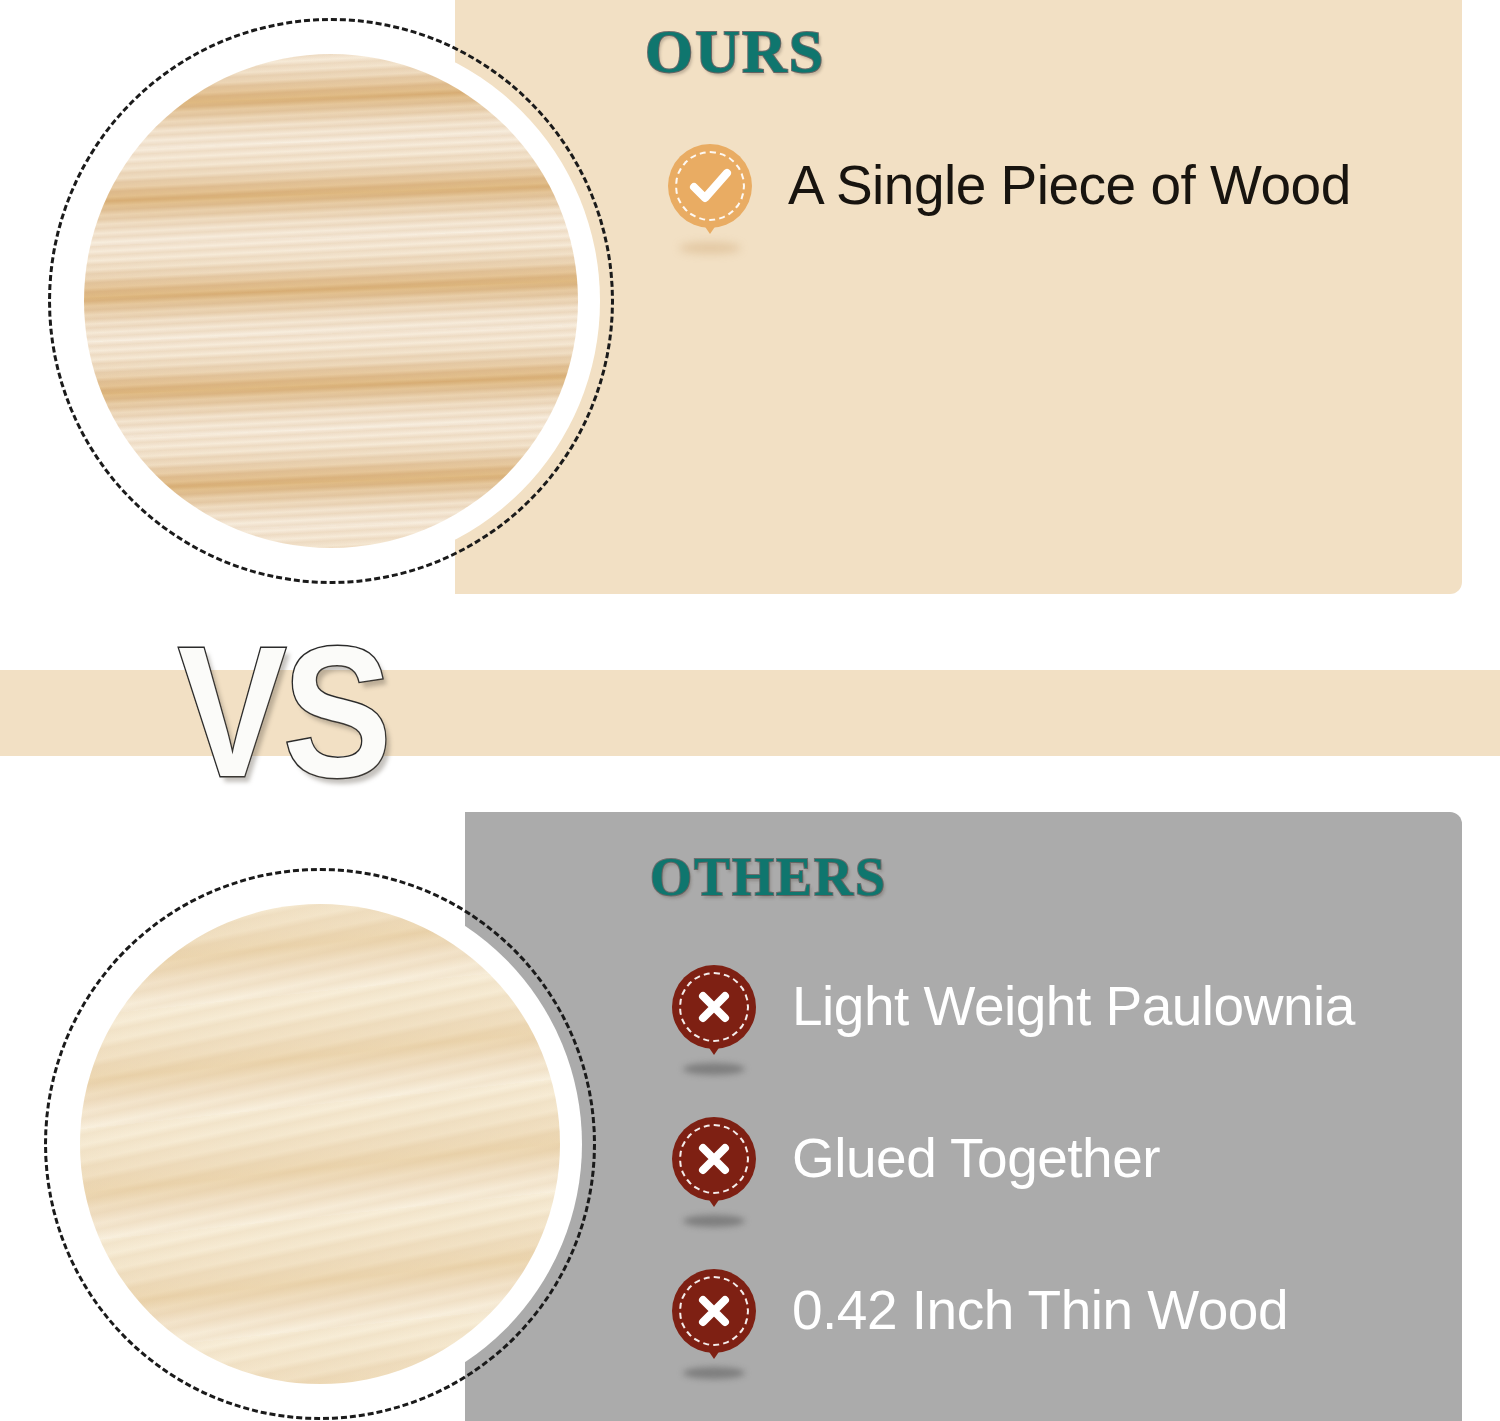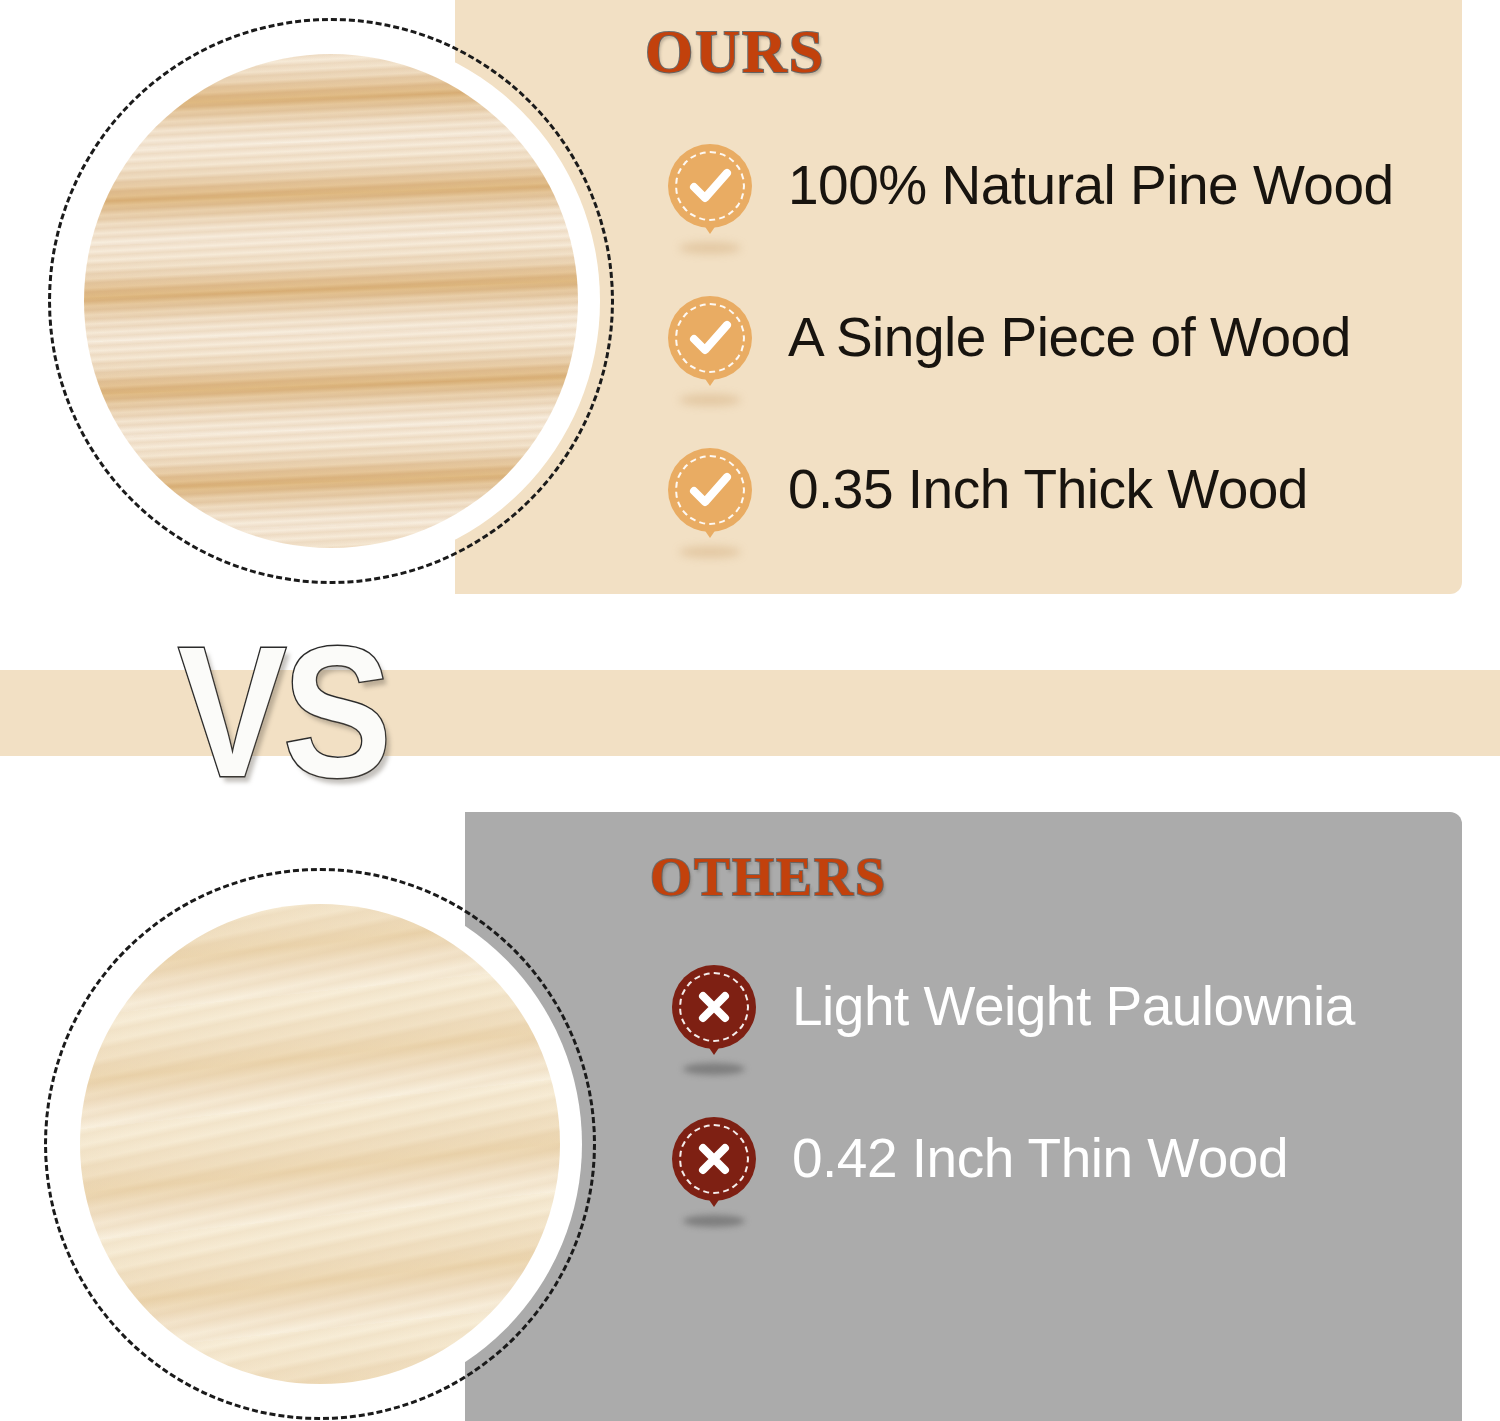--- a/index.html
+++ b/index.html
@@ -156,21 +156,21 @@
     top: 868px;
     width: 552px;
     height: 552px;
   }
 
   
   .section-title {
     position: absolute;
     font-family: "Liberation Serif", serif;
     font-weight: 700;
-    color: #c2410c;
+    color: #0f766e;
     letter-spacing: 2px;
     white-space: nowrap;
     -webkit-text-stroke: 2px #6e6e6e;
     paint-order: stroke fill;
     text-shadow: 2px 3px 3px rgba(80,70,60,0.30);
   }
 
   #ours-title {
     left: 645px;
     top: 16px;
@@ -332,61 +332,35 @@
   <div class="disc-wrap" id="disc-bottom">
     <div class="disc-ring"></div>
     <div class="disc-face" id="disc-bottom-face"></div>
     <div class="disc-dash"></div>
   </div>
 
   <div class="section-title" id="ours-title">OURS</div>
 
   <div class="feature-list" id="ours-list">
 
-    <div class="feature-row">
-      <div class="badge badge-ok">
-        <div class="badge-shadow"></div>
-        <div class="badge-tail"></div>
-        <div class="badge-circle">
-          <svg class="badge-glyph" viewBox="0 0 54 54">
-            <path d="M11 28 L22 39 L44 14" fill="none" stroke="#ffffff" stroke-width="8" stroke-linecap="round" stroke-linejoin="round"></path>
-          </svg>
-        </div>
-        <div class="badge-dash"></div>
-      </div>
-      <div class="feature-text text-dark">100% Natural Pine Wood</div>
-    </div>
 
     <div class="feature-row">
       <div class="badge badge-ok">
         <div class="badge-shadow"></div>
         <div class="badge-tail"></div>
         <div class="badge-circle">
           <svg class="badge-glyph" viewBox="0 0 54 54">
             <path d="M11 28 L22 39 L44 14" fill="none" stroke="#ffffff" stroke-width="8" stroke-linecap="round" stroke-linejoin="round"></path>
           </svg>
         </div>
         <div class="badge-dash"></div>
       </div>
       <div class="feature-text text-dark">A Single Piece of Wood</div>
     </div>
 
-    <div class="feature-row">
-      <div class="badge badge-ok">
-        <div class="badge-shadow"></div>
-        <div class="badge-tail"></div>
-        <div class="badge-circle">
-          <svg class="badge-glyph" viewBox="0 0 54 54">
-            <path d="M11 28 L22 39 L44 14" fill="none" stroke="#ffffff" stroke-width="8" stroke-linecap="round" stroke-linejoin="round"></path>
-          </svg>
-        </div>
-        <div class="badge-dash"></div>
-      </div>
-      <div class="feature-text text-dark">0.35 Inch Thick Wood</div>
-    </div>
 
   </div>
 
   <div id="vs-text">VS</div>
 
   <div class="section-title" id="others-title">OTHERS</div>
 
   <div class="feature-list" id="others-list">
 
     <div class="feature-row">
@@ -396,20 +370,33 @@
         <div class="badge-circle">
           <svg class="badge-glyph" viewBox="0 0 54 54">
             <path d="M16 16 L38 38 M38 16 L16 38" fill="none" stroke="#ffffff" stroke-width="8" stroke-linecap="round"></path>
           </svg>
         </div>
         <div class="badge-dash"></div>
       </div>
       <div class="feature-text text-light">Light Weight Paulownia</div>
     </div>
 
+    <div class="feature-row">
+      <div class="badge badge-no">
+        <div class="badge-shadow"></div>
+        <div class="badge-tail"></div>
+        <div class="badge-circle">
+          <svg class="badge-glyph" viewBox="0 0 54 54">
+            <path d="M16 16 L38 38 M38 16 L16 38" fill="none" stroke="#ffffff" stroke-width="8" stroke-linecap="round"></path>
+          </svg>
+        </div>
+        <div class="badge-dash"></div>
+      </div>
+      <div class="feature-text text-light">Glued Together</div>
+    </div>
 
     <div class="feature-row">
       <div class="badge badge-no">
         <div class="badge-shadow"></div>
         <div class="badge-tail"></div>
         <div class="badge-circle">
           <svg class="badge-glyph" viewBox="0 0 54 54">
             <path d="M16 16 L38 38 M38 16 L16 38" fill="none" stroke="#ffffff" stroke-width="8" stroke-linecap="round"></path>
           </svg>
         </div>

